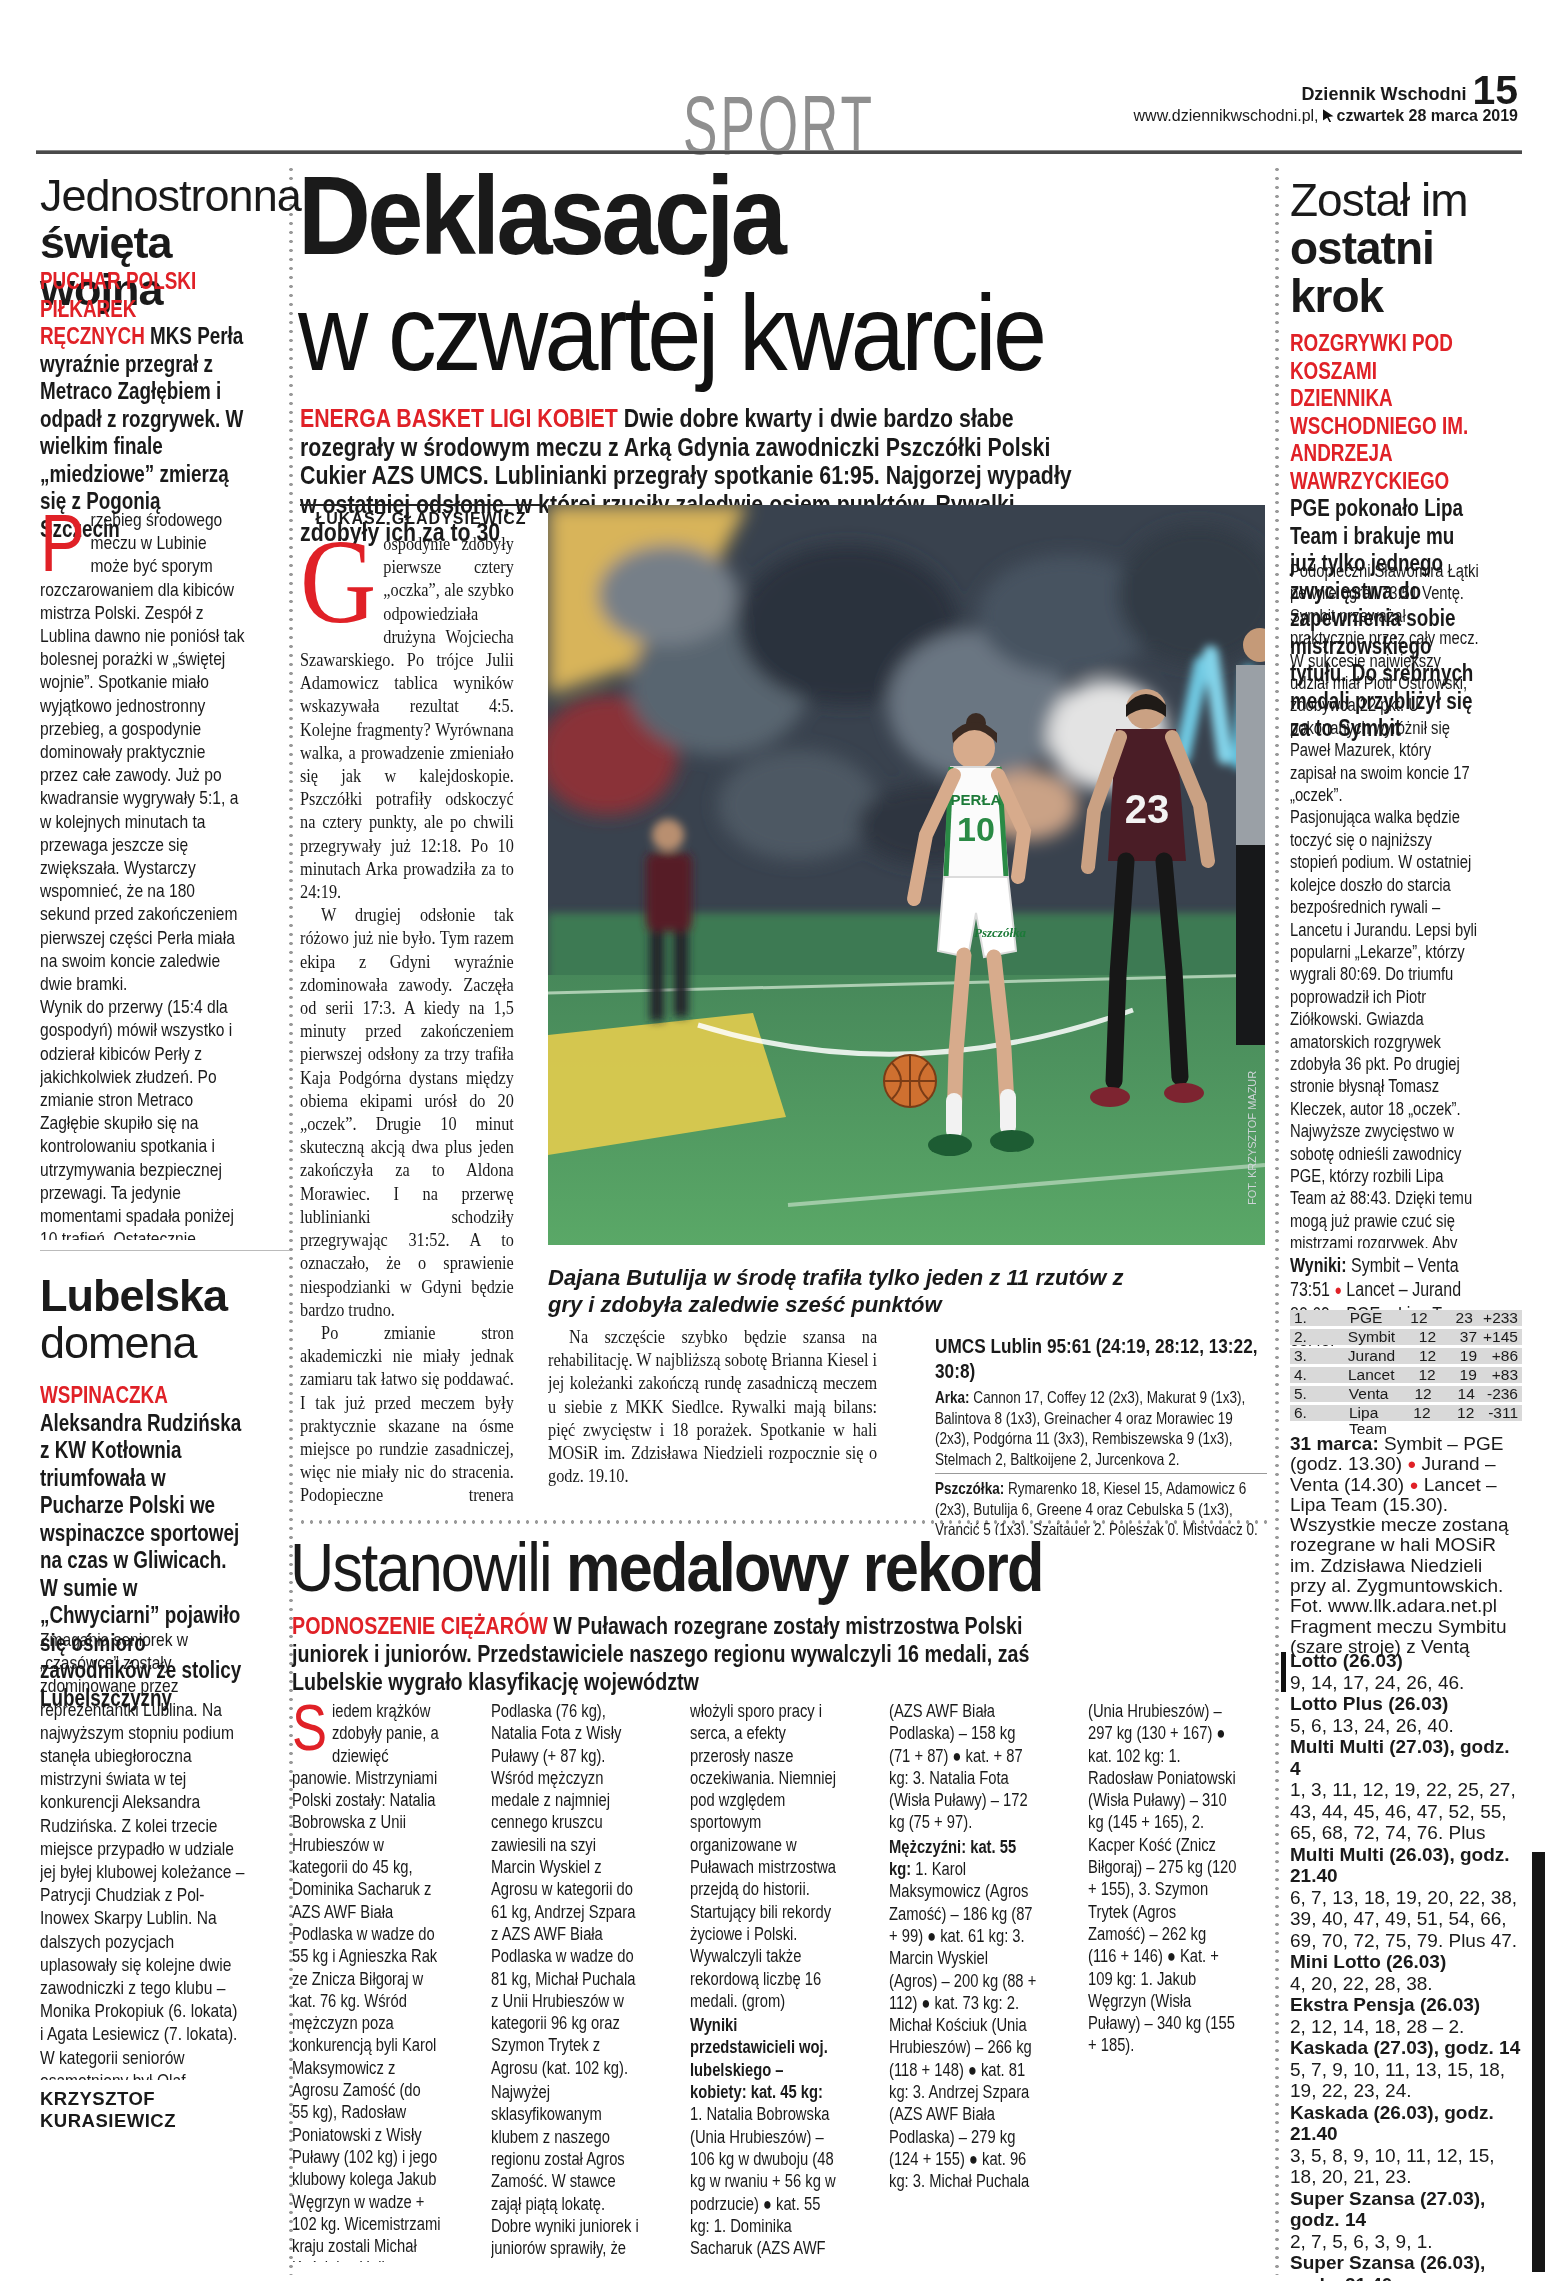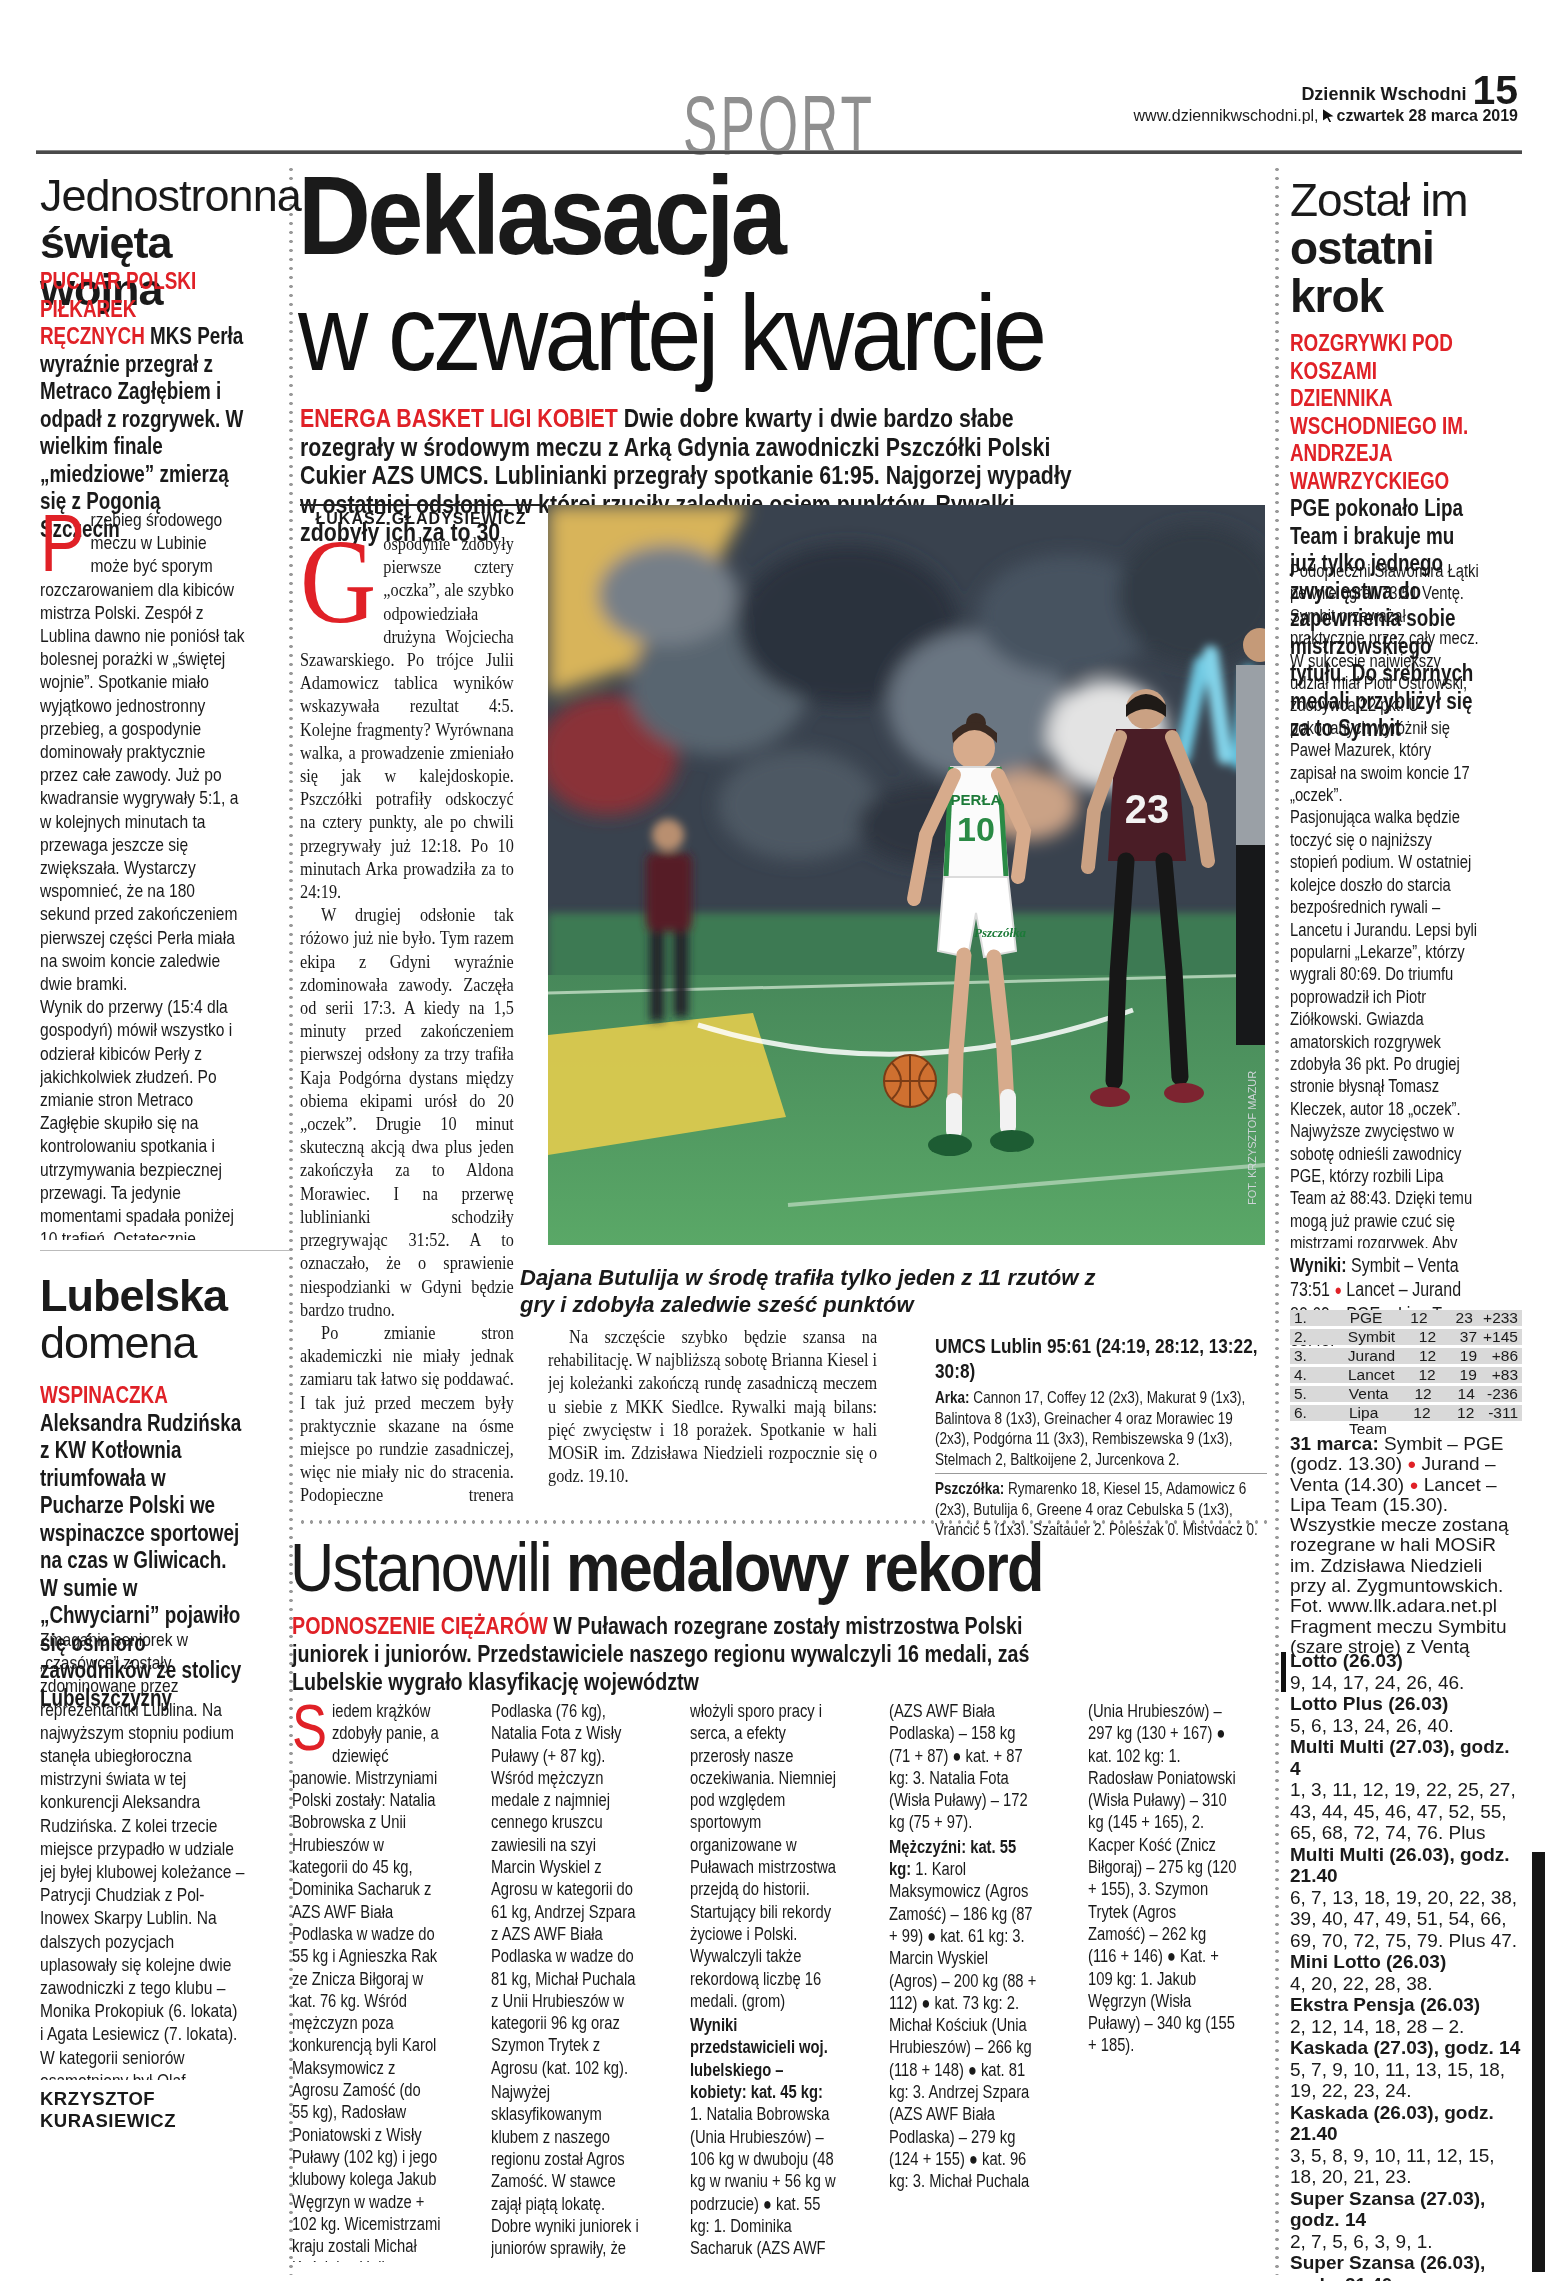--- a/index.html
+++ b/index.html
@@ -46,21 +46,21 @@
   .main-lede{left:300px;top:404px;width:965px;font-size:26px;line-height:28.5px;font-weight:bold;}
   .byline{left:300px;top:504px;width:242px;border-top:2px solid #222;padding-top:4px;text-align:center;
           font-size:16px;font-weight:bold;letter-spacing:1px;}
   .serif{font-family:"Liberation Serif",serif;text-align:justify;}
   .mcol1{left:300px;top:533px;width:243px;height:978px;font-size:18.5px;line-height:23.2px;overflow:hidden;}
   .mcol1 p{margin:0;text-indent:24px;}
   .mcol1 p.first{text-indent:0;}
   .dropG{float:left;font-family:"Liberation Serif",serif;font-size:120px;line-height:94px;font-weight:400;
          color:#e02127;padding:2px 8px 0 0;}
   .photo{left:548px;top:505px;width:717px;height:740px;}
-  .caption{left:520px;top:1264px;width:606px;font-size:22px;line-height:27px;font-weight:bold;font-style:italic;}
+  .caption{left:548px;top:1264px;width:606px;font-size:22px;line-height:27px;font-weight:bold;font-style:italic;}
   .p5{left:548px;top:1326px;width:374px;height:162px;font-size:18.5px;line-height:23.2px;overflow:hidden;}
   .p5 p{margin:0;text-indent:24px;}
   .match-title{left:548px;top:1490px;width:560px;font-size:22px;font-weight:bold;}
   .statsbox{left:935px;top:1333px;width:332px;height:202px;overflow:hidden;}
   .sb-head{font-size:21px;line-height:25px;font-weight:bold;}
   .sb-p{font-size:16.5px;line-height:20.5px;margin:4px 0 0;border-bottom:1px solid #999;padding-bottom:4px;}
 
   
   .bh{left:290px;top:1532px;white-space:nowrap;transform:scaleX(.9);transform-origin:0 0;
       font-size:68px;line-height:70px;letter-spacing:-2px;}

